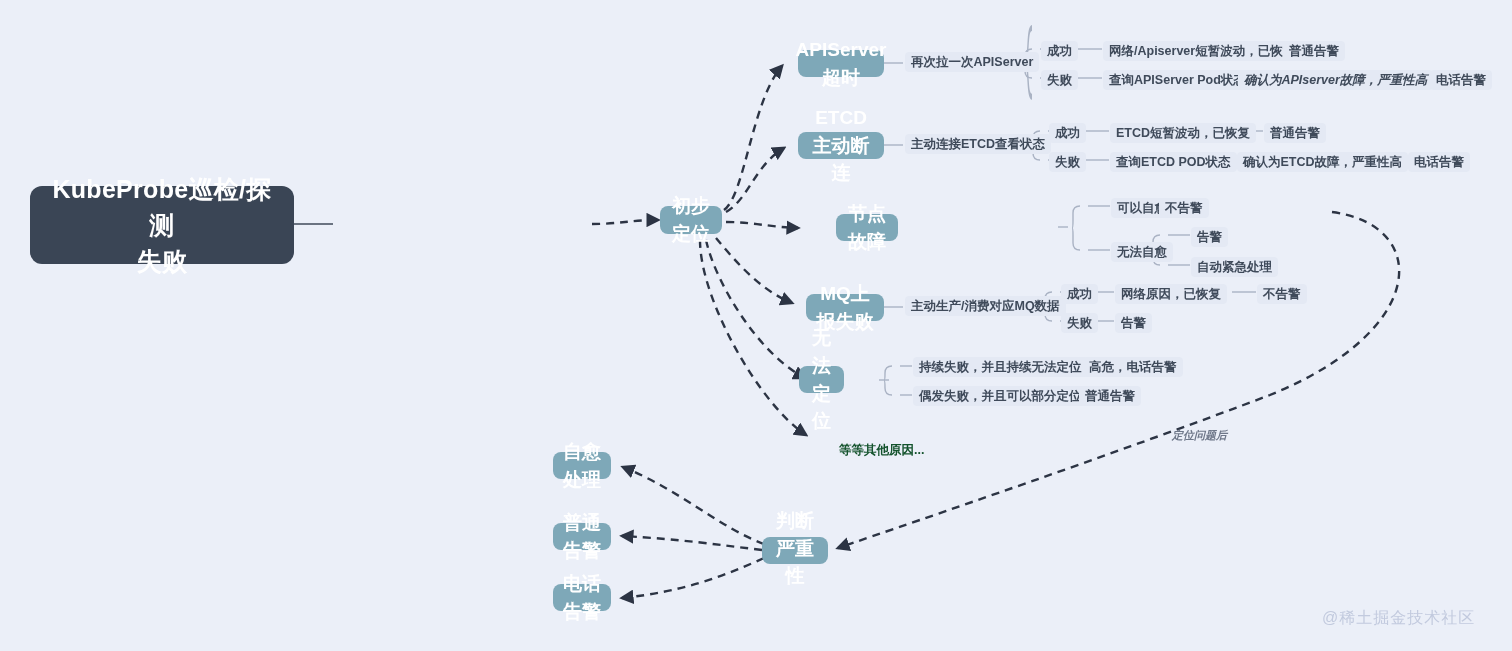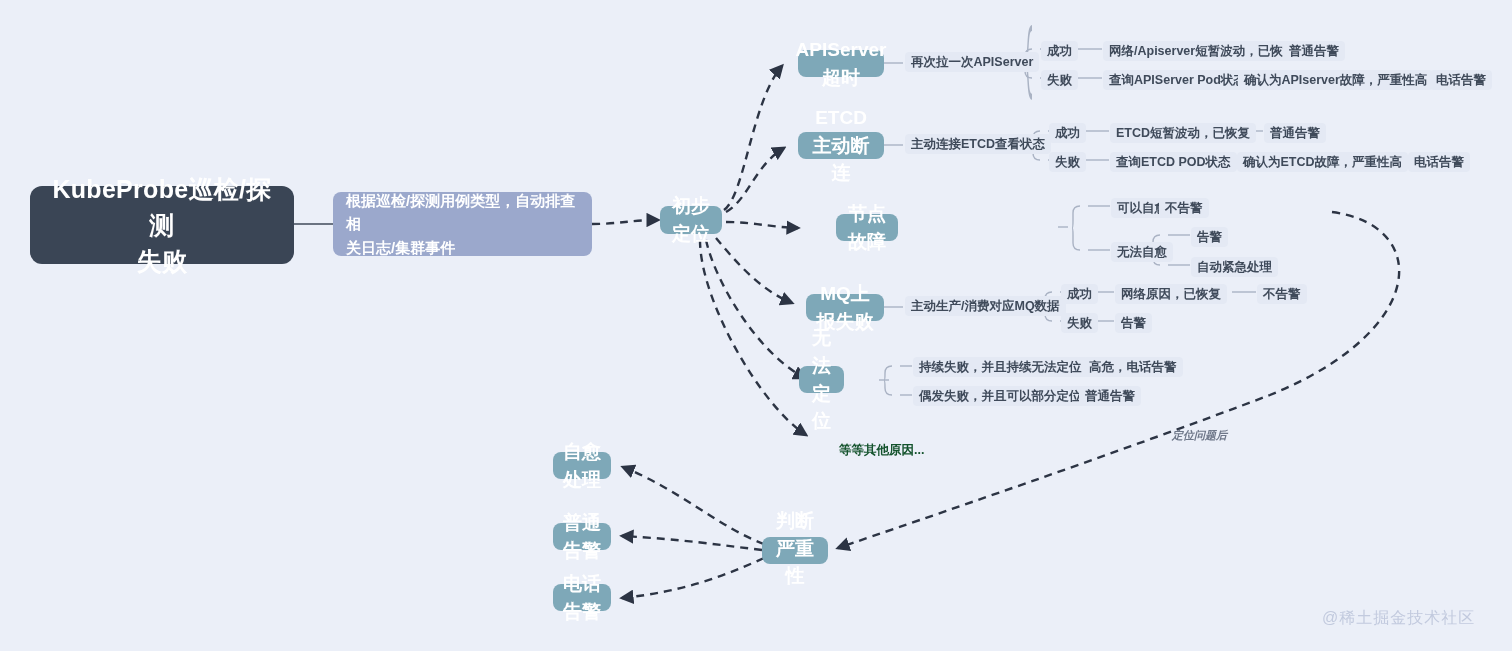--- a/index.html
+++ b/index.html
@@ -176,33 +176,31 @@
       <path d="M 1040 131 Q 1033 131 1033 138 L 1033 138.5 Q 1033 145.5 1032 145.5 Q 1033 145.5 1033 152.5 L 1033 153 Q 1033 160 1040 160" stroke="#aab3c4" stroke-width="1.4" fill="none"></path>
       <path d="M 1080 206 Q 1073 206 1073 213 L 1073 221 Q 1073 228 1072 228 Q 1073 228 1073 235 L 1073 243 Q 1073 250 1080 250" stroke="#aab3c4" stroke-width="1.4" fill="none"></path>
       <path d="M 1160 235 Q 1153 235 1153 242 L 1153 243 Q 1153 250 1152 250 Q 1153 250 1153 257 L 1153 258 Q 1153 265 1160 265" stroke="#aab3c4" stroke-width="1.4" fill="none"></path>
       <path d="M 1052 292 Q 1045 292 1045 299 L 1045 299.5 Q 1045 306.5 1044 306.5 Q 1045 306.5 1045 313.5 L 1045 314 Q 1045 321 1052 321" stroke="#aab3c4" stroke-width="1.4" fill="none"></path>
       <path d="M 892 366 Q 885 366 885 373 L 885 373.5 Q 885 380.5 884 380.5 Q 885 380.5 885 387.5 L 885 388 Q 885 395 892 395" stroke="#aab3c4" stroke-width="1.4" fill="none"></path>
     </svg>
 
   <div class="node node-root" style="left:30px; top:186px; width:264px; height:78px;">KubeProbe巡检/探测
 失败</div>
 
-  <div class="node node-desc" style="left:333px; top:192px; width:259px; height:64px;">根据巡检/探测用例类型，自动排查相
-关日志/集群事件</div>
 
   <div class="node node-teal" style="left:660px; top:206px; width:62px; height:28px;">初步定位</div>
 
   <div class="node node-teal" style="left:798px; top:50px; width:86px; height:27px;">APIServer超时</div>
   <div class="chip" style="left:905px; top:52px;">再次拉一次APIServer</div>
   <div class="chip" style="left:1041px; top:41px;">成功</div>
   <div class="chip" style="left:1103px; top:41px;">网络/Apiserver短暂波动，已恢复</div>
   <div class="chip" style="left:1283px; top:41px;">普通告警</div>
   <div class="chip" style="left:1041px; top:70px;">失败</div>
   <div class="chip" style="left:1103px; top:70px;">查询APIServer Pod状态</div>
-  <div class="chip" style="left:1238px; top:70px;">确认为APIserver故障，严重性高</div>
+  <div class="chip" style="left:1238px; top:70px;font-style:italic;">确认为APIserver故障，严重性高</div>
   <div class="chip" style="left:1430px; top:70px;">电话告警</div>
 
   <div class="node node-teal" style="left:798px; top:132px; width:86px; height:27px;">ETCD主动断连</div>
   <div class="chip" style="left:905px; top:134px;">主动连接ETCD查看状态</div>
   <div class="chip" style="left:1049px; top:123px;">成功</div>
   <div class="chip" style="left:1110px; top:123px;">ETCD短暂波动，已恢复</div>
   <div class="chip" style="left:1264px; top:123px;">普通告警</div>
   <div class="chip" style="left:1049px; top:152px;">失败</div>
   <div class="chip" style="left:1110px; top:152px;">查询ETCD POD状态</div>
   <div class="chip" style="left:1237px; top:152px;">确认为ETCD故障，严重性高</div>

